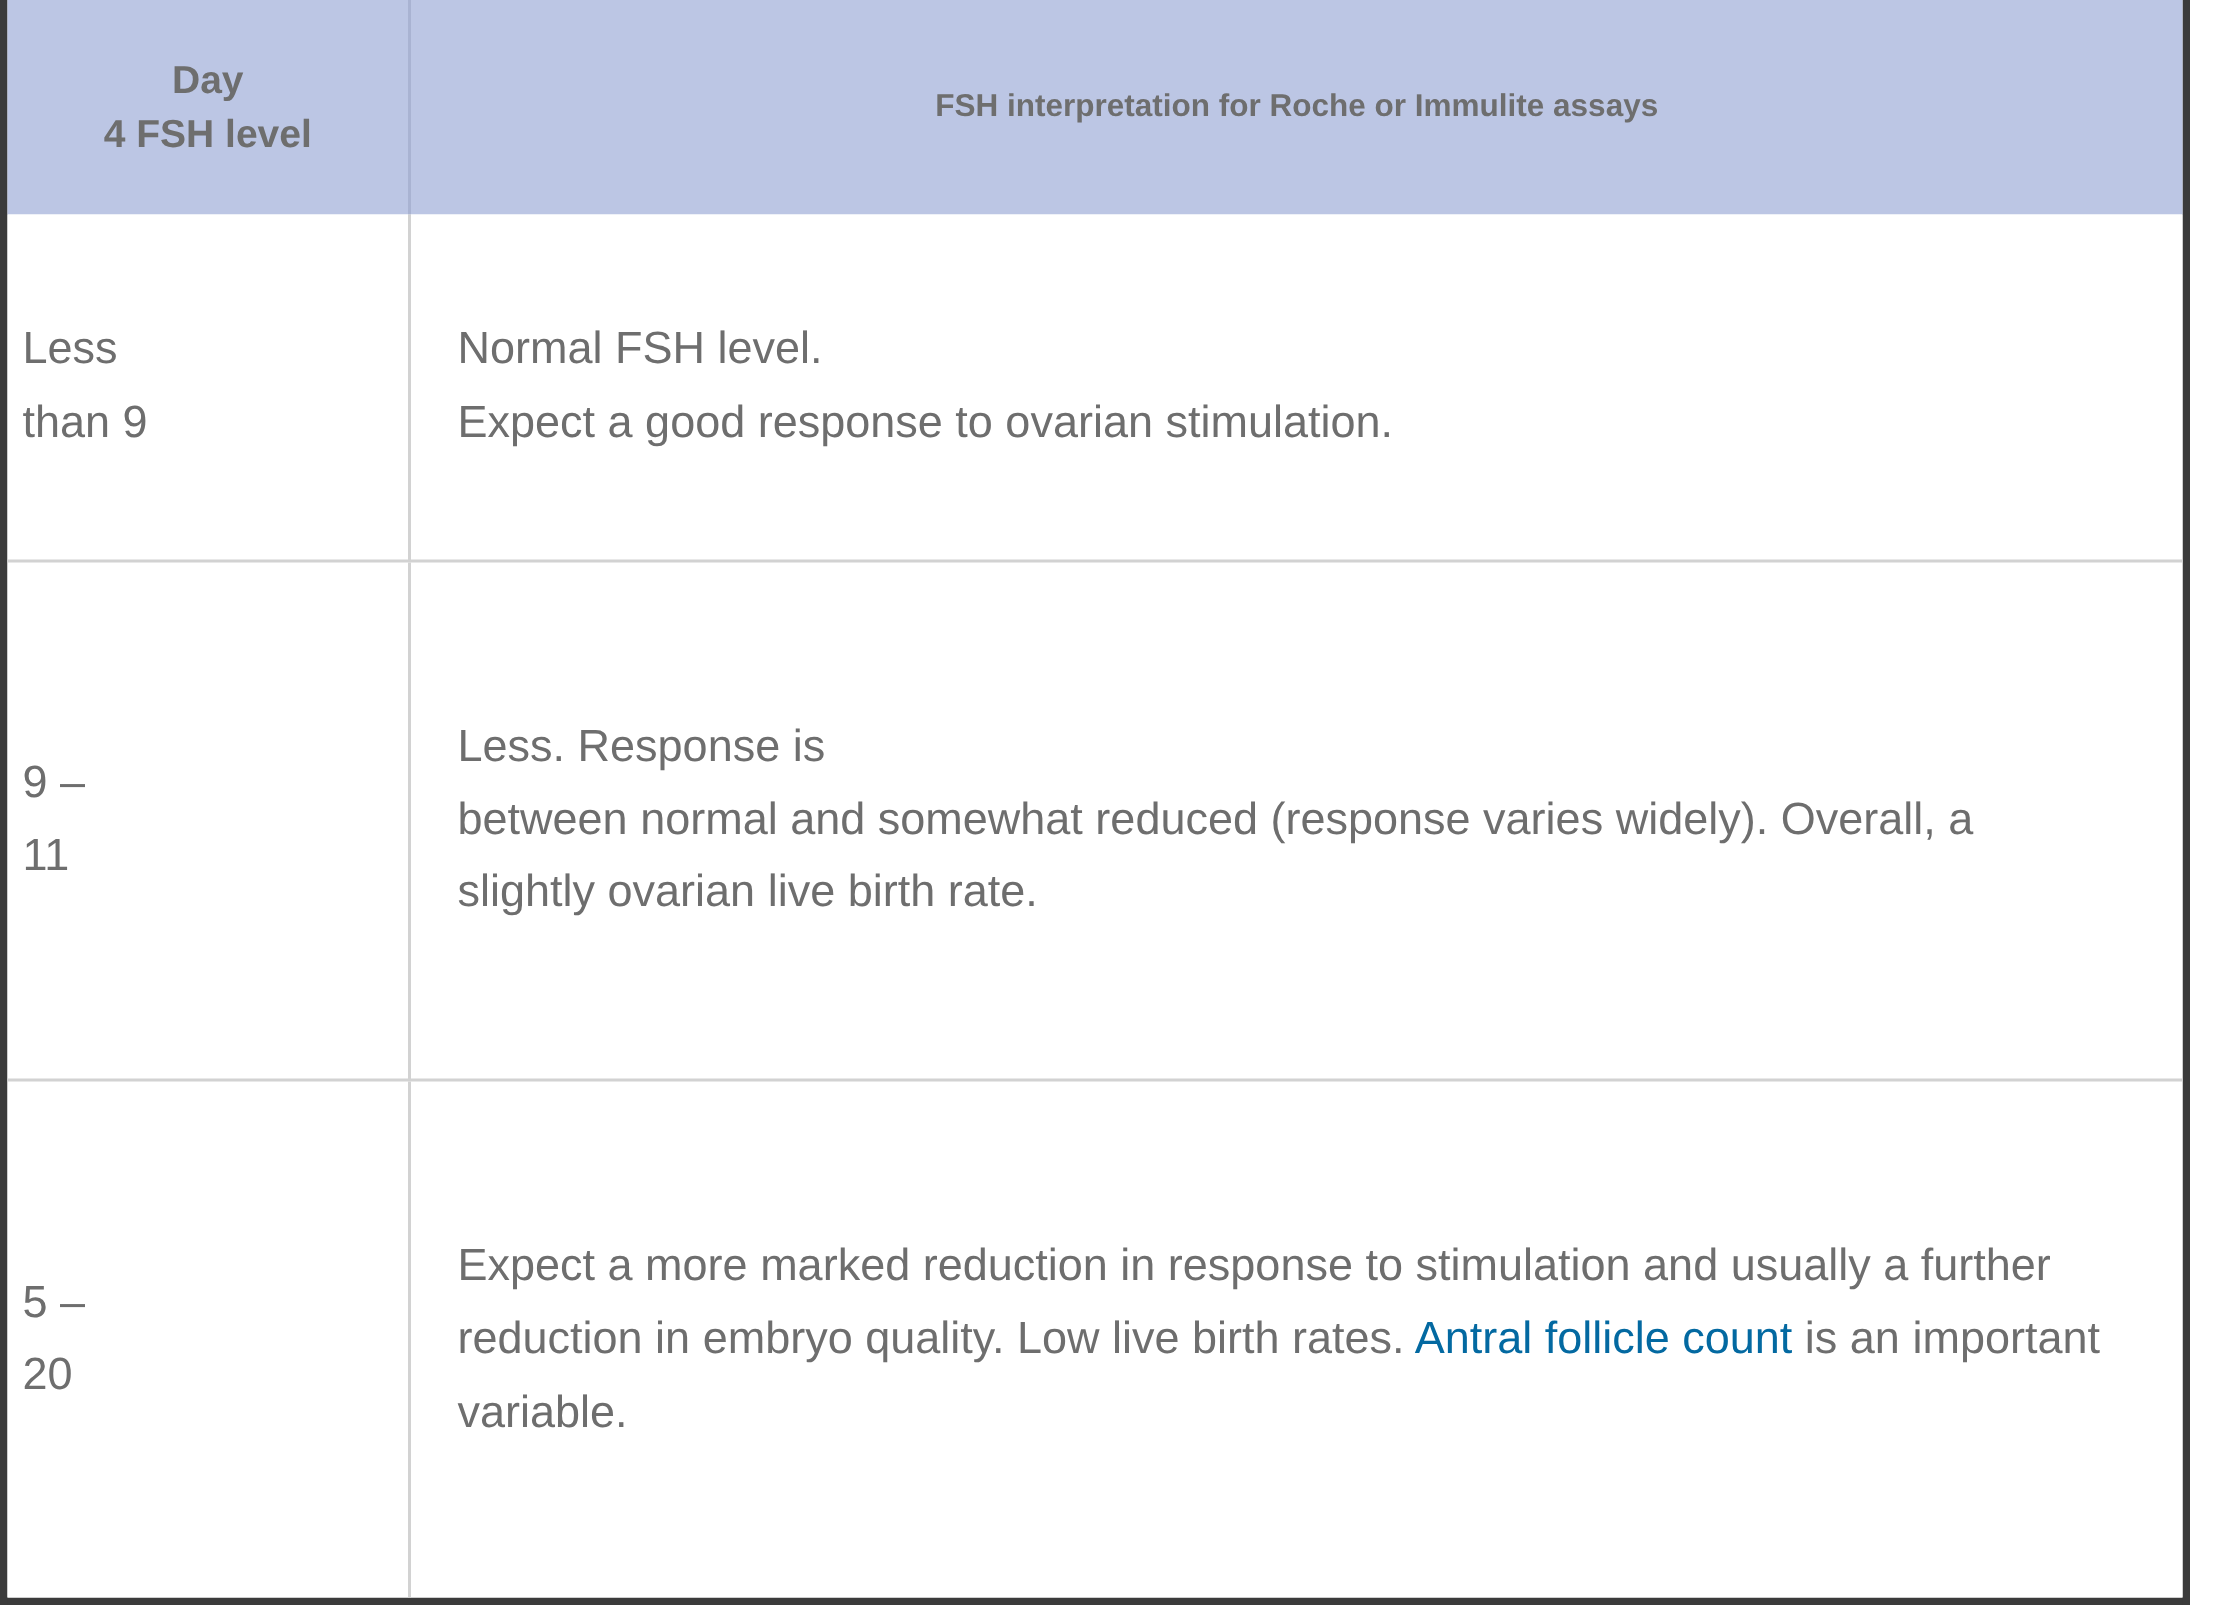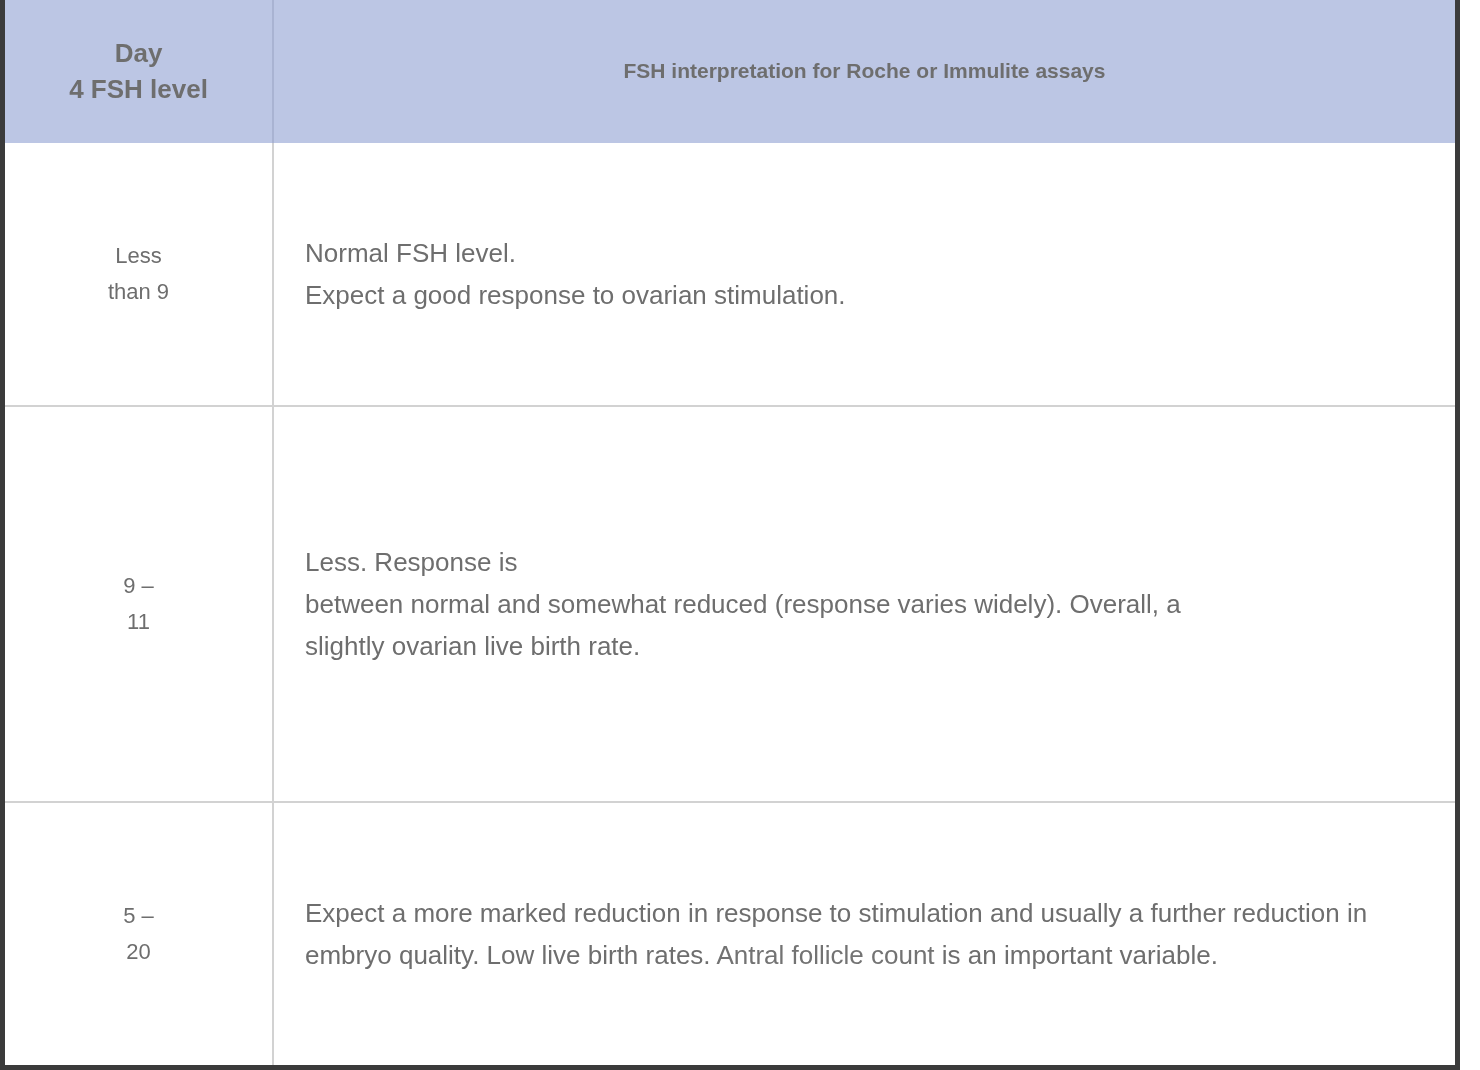--- a/index.html
+++ b/index.html
@@ -67,42 +67,41 @@
     color: #6e6e6e;
     border-top: 2px solid #d2d2d2;
     vertical-align: middle;
     background: #ffffff;
   }
   tbody tr:first-child td {
     border-top: 0;
   }
 
   td.cell-level {
-    text-align: center;
-    font-size: 22px;
+    font-size: 30px;
     line-height: 1.62;
     border-right: 2px solid #d2d2d2;
     padding: 0 10px;
     white-space: pre-line;
   }
 
   td.cell-interp {
     text-align: left;
-    font-size: 26px;
+    font-size: 30px;
     line-height: 1.62;
     padding: 0 22px 0 31px;
   }
 
   td.cell-interp .para {
     margin: 0;
     padding: 0;
   }
 
   .link-afc {
-    color: #737373;
+    color: #0369a1;
     text-decoration: none;
   }
   .ital {
     font-style: italic;
   }
 </style>
 </head>
 <body>
 
 <div class="table-wrap">

